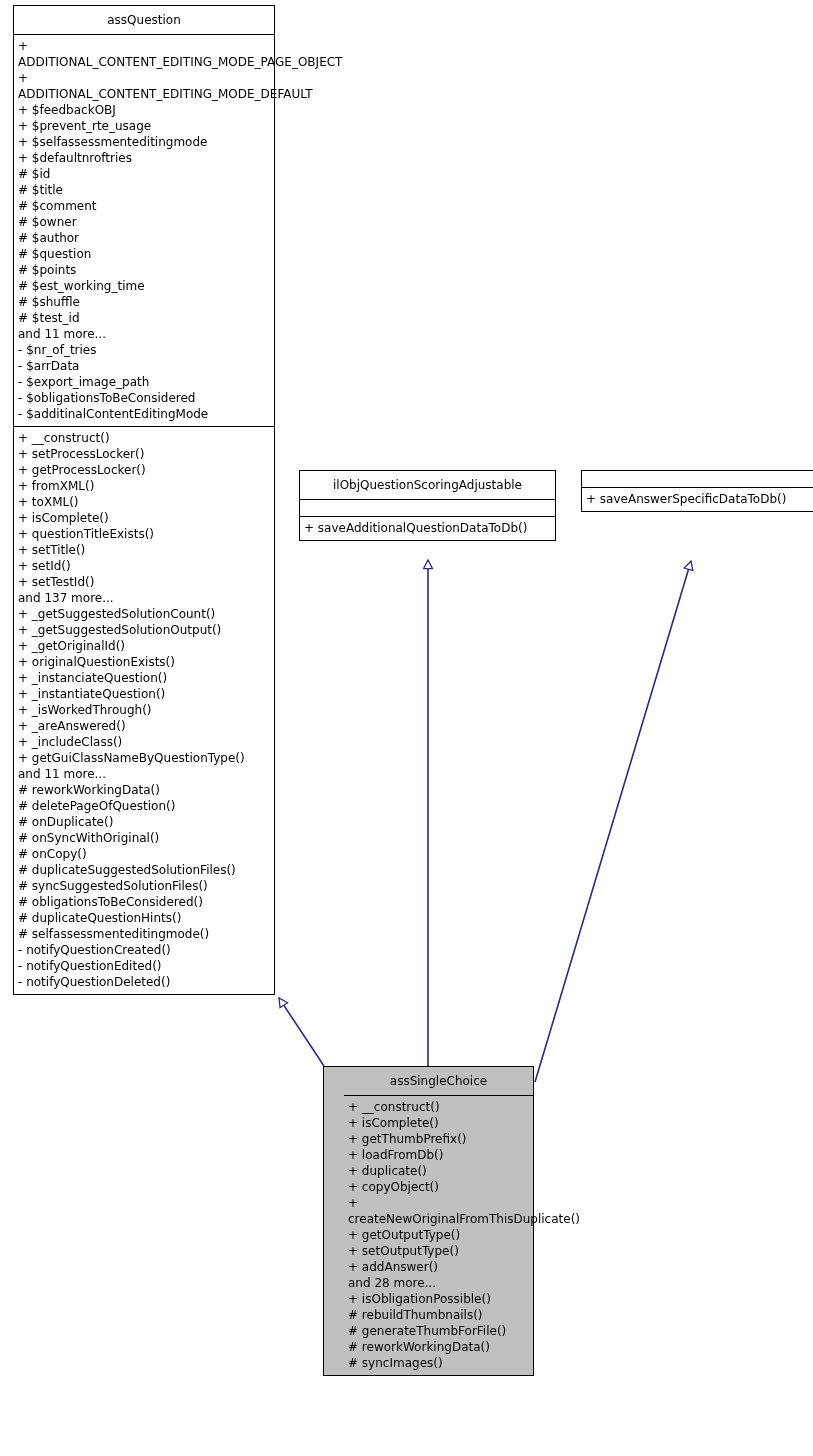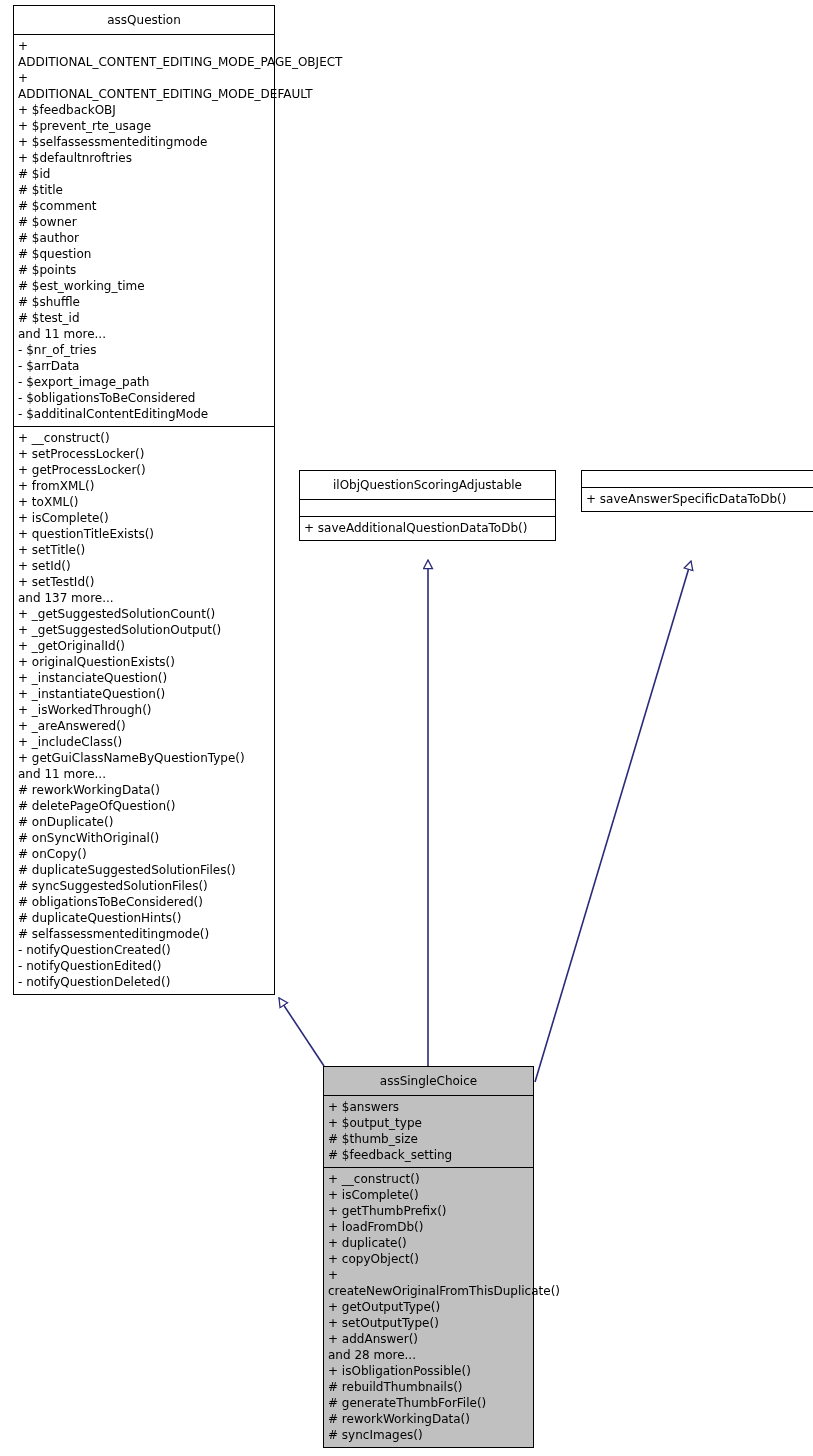--- a/index.html
+++ b/index.html
@@ -24,20 +24,21 @@
   
   .uml-box {
     position: absolute;
     box-sizing: border-box;
     border: 1px solid #000000;
     background: #ffffff;
     z-index: 5;
   }
   .uml-box.filled {
     background: #c0c0c0;
+    padding-left: 20px;
   }
   .uml-title {
     text-align: center;
     font-size: 12px;
     line-height: 16px;
     padding: 6px 4px 6px 4px;
     color: #000000;
     border-bottom: 1px solid #000000;
     white-space: nowrap;
   }
@@ -171,26 +172,20 @@
 
   <div class="uml-box" id="box-ilObjAnswerScoringAdjustable" style="left:573px; top:470px; width:235px;">
     <div class="uml-compartment empty" id="attrs-ilObjAnswerScoringAdjustable"></div>
     <div class="uml-compartment last" id="methods-ilObjAnswerScoringAdjustable">
         <div class="uml-row wrap">+ saveAnswerSpecificDataToDb()</div>
       </div>
   </div>
 
   <div class="uml-box filled" id="box-assSingleChoice" style="left:315px; top:1066px; width:211px;">
     <div class="uml-title">assSingleChoice</div>
-    <div class="uml-compartment" id="attrs-assSingleChoice">
-        <div class="uml-row wrap">+ $answers</div>
-        <div class="uml-row wrap">+ $output_type</div>
-        <div class="uml-row wrap"># $thumb_size</div>
-        <div class="uml-row wrap"># $feedback_setting</div>
-      </div>
     <div class="uml-compartment last" id="methods-assSingleChoice">
         <div class="uml-row wrap">+ __construct()</div>
         <div class="uml-row wrap">+ isComplete()</div>
         <div class="uml-row wrap">+ getThumbPrefix()</div>
         <div class="uml-row wrap">+ loadFromDb()</div>
         <div class="uml-row wrap">+ duplicate()</div>
         <div class="uml-row wrap">+ copyObject()</div>
         <div class="uml-row wrap">+ createNewOriginalFromThisDuplicate()</div>
         <div class="uml-row wrap">+ getOutputType()</div>
         <div class="uml-row wrap">+ setOutputType()</div>

